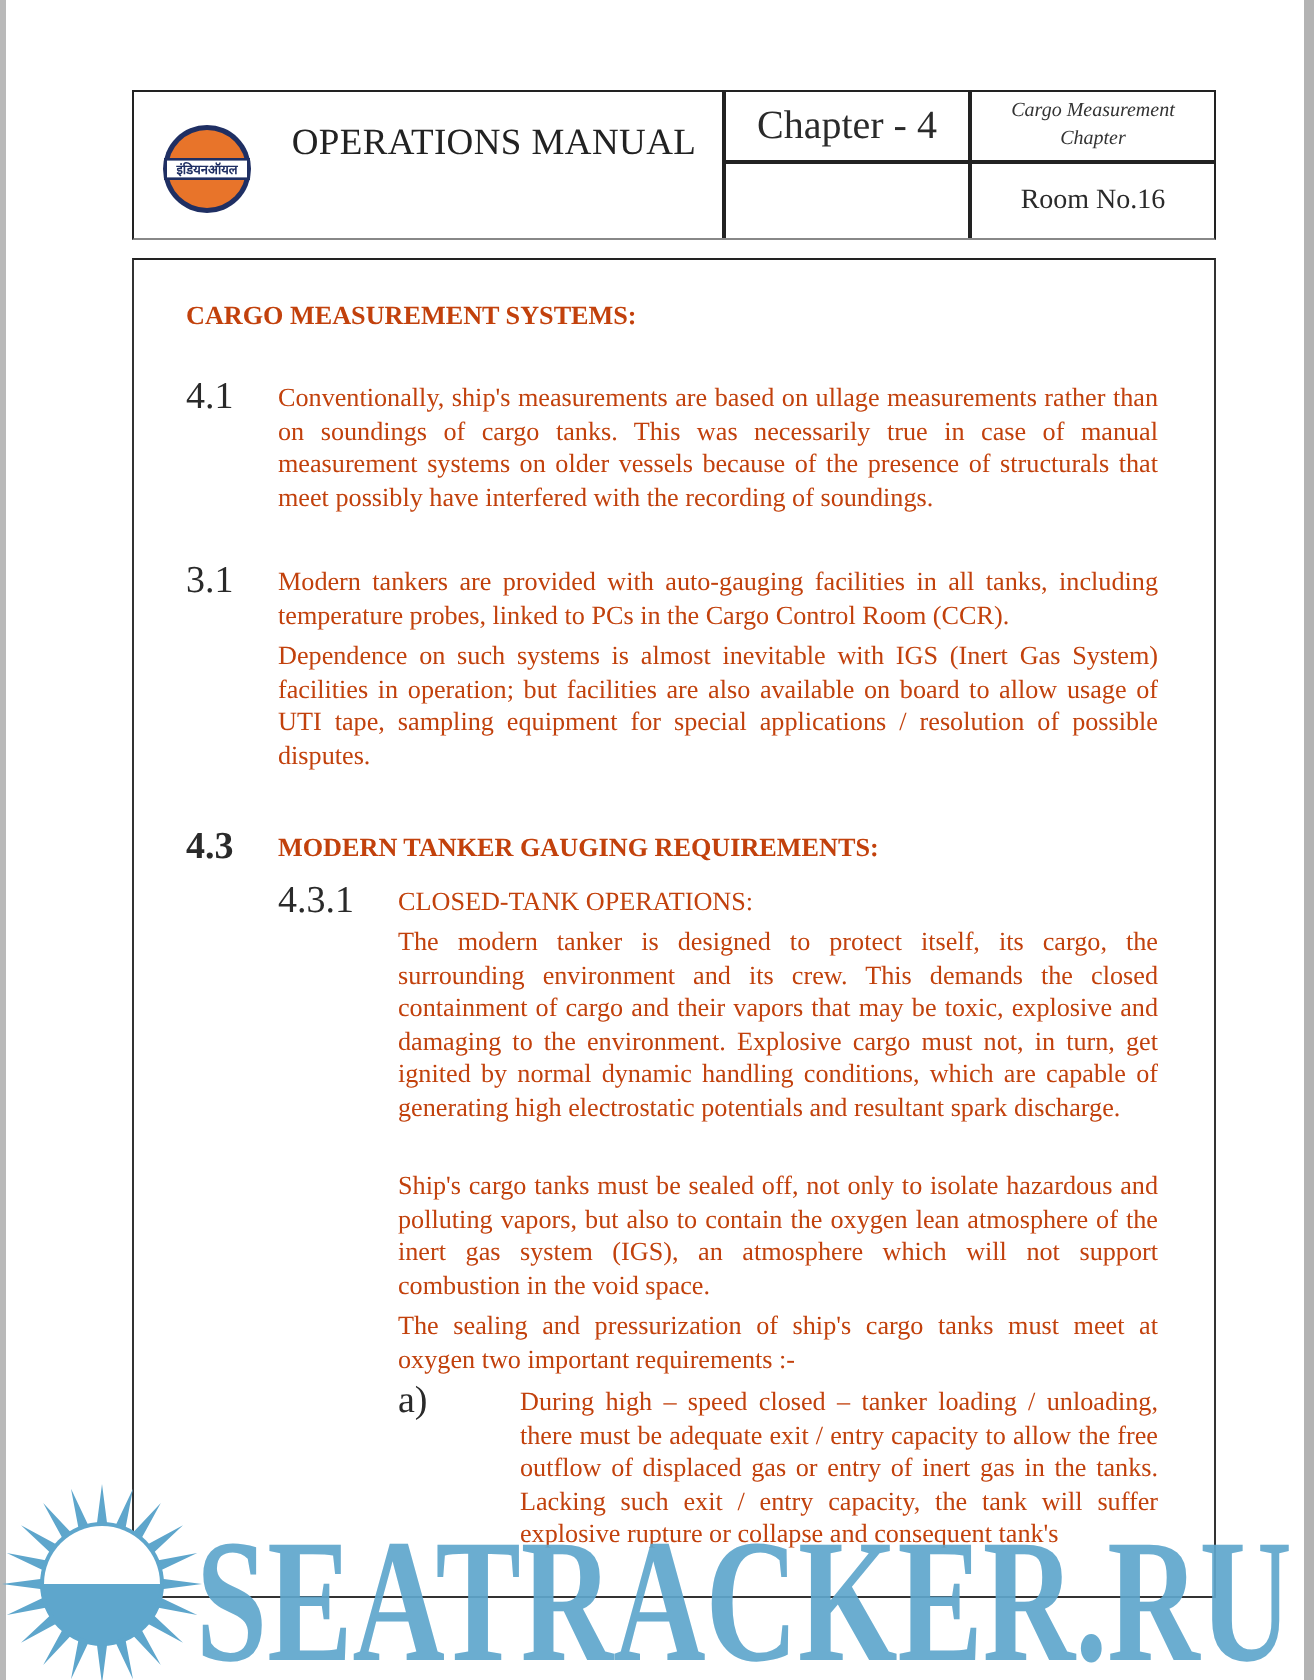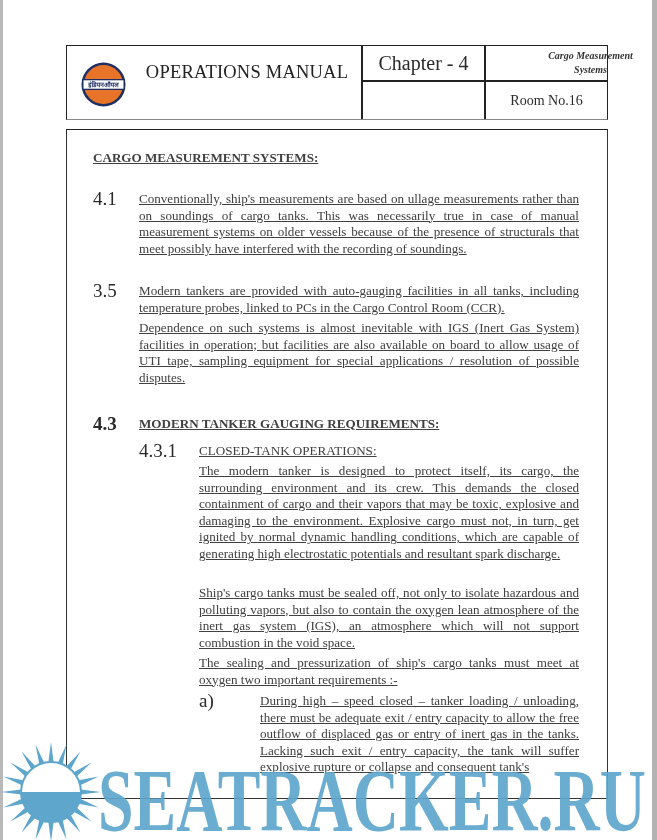--- a/index.html
+++ b/index.html
@@ -22,30 +22,30 @@
   .logo { position:absolute; left:14px; top:16px; width:45px; height:45px; }
   .title {
     position:absolute; left:66px; top:14px; width:228px; text-align:center;
     font-size:18.5px; line-height:24px; letter-spacing:0.2px; color:#222;
   }
   .vline1 { position:absolute; left:294px; top:0; width:2px; height:73px; background:#222; }
   .vline2 { position:absolute; left:417px; top:0; width:2px; height:73px; background:#222; }
   .hline  { position:absolute; left:296px; top:34px; width:244px; height:2px; background:#222; }
   .cell { position:absolute; display:flex; align-items:center; justify-content:center; text-align:center; }
   .c-chapter { left:296px; top:0; width:121px; height:34px; font-size:20px; }
-  .c-topic { left:419px; top:0; width:121px; height:34px; font-size:10px; font-style:italic; font-weight:bold; line-height:14px; color:#333;padding-left:44px; }
+  .c-topic { left:419px; top:0; width:121px; height:34px; font-size:10px; font-style:italic; font-weight:normal; line-height:14px; color:#333; }
   .c-clause { left:296px; top:36px; width:121px; height:37px; font-size:13px; line-height:16px; }
   .c-page { left:419px; top:36px; width:121px; height:37px; font-size:14px; }
 
   
   .body-box {
     position:absolute; left:66px; top:129px; width:540px; height:668px;
     border:1.5px solid #333; border-top-color:#222;
   }
-  .txt { position:absolute; font-size:13.1px; line-height:16.6px; color:#404040;text-decoration:underline; }
+  .txt { position:absolute; font-size:13.1px; line-height:16.6px; color:#c2410c; }
   .just { text-align:justify; text-align-last:left; }
   .bold { font-weight:bold; }
   .num { position:absolute; font-size:19px; line-height:16.6px; }
 
   .watermark { position:absolute; left:0; top:740px; width:657px; height:100px; pointer-events:none; }
 </style>
 </head>
 <body>
 
 <div class="edge-left"></div>
@@ -64,34 +64,34 @@
       <div>OPERATIONS MANUAL</div>
     </div>
   </div>
   <div class="vline1"></div>
   <div class="vline2"></div>
   <div class="hline"></div>
   <div class="cell c-chapter">Chapter - 4</div>
   <div class="cell c-topic">
     <div>
       <div>Cargo Measurement</div>
-      <div>Systems</div>
+      <div>Chapter</div>
     </div>
   </div>
   <div class="cell c-page">Room No.16</div>
 </div>
 
 <div class="body-box"></div>
 
 <div class="txt bold" style="left:93px; top:150px;">CARGO  MEASUREMENT SYSTEMS:</div>
 
 <div class="num" style="left:93px; top:191px;">4.1</div>
 <div class="txt just" style="left:139px; top:191px; width:440px;">Conventionally, ship's measurements are based on ullage measurements rather than on soundings of cargo tanks.  This was necessarily true in case of manual measurement systems on older vessels because of the presence of structurals that meet possibly have interfered with the recording of soundings.</div>
 
-<div class="num" style="left:93px; top:283px;">3.5</div>
+<div class="num" style="left:93px; top:283px;">3.1</div>
 <div class="txt just" style="left:139px; top:283px; width:440px;">Modern tankers are provided with auto-gauging facilities in all tanks, including temperature probes, linked to PCs in the Cargo Control Room (CCR).</div>
 <div class="txt just" style="left:139px; top:320px; width:440px;">Dependence on such systems is almost inevitable with IGS (Inert Gas System) facilities in operation; but facilities are also available on board to allow usage of UTI tape, sampling equipment for special applications / resolution of possible disputes.</div>
 
 <div class="num bold" style="left:93px; top:416px;">4.3</div>
 <div class="txt bold" style="left:139px; top:416px;">MODERN TANKER GAUGING REQUIREMENTS:</div>
 
 <div class="num" style="left:139px; top:443px;">4.3.1</div>
 <div class="txt" style="left:199px; top:443px;">CLOSED-TANK OPERATIONS:</div>
 
 <div class="txt just" style="left:199px; top:463px; width:380px;">The modern tanker is designed to protect itself, its cargo, the surrounding environment and its crew.  This demands the closed containment of cargo and their vapors that may be toxic, explosive and damaging to the environment.  Explosive cargo must not, in turn, get ignited by normal dynamic handling conditions, which are capable of generating high electrostatic potentials and resultant spark discharge.</div>

